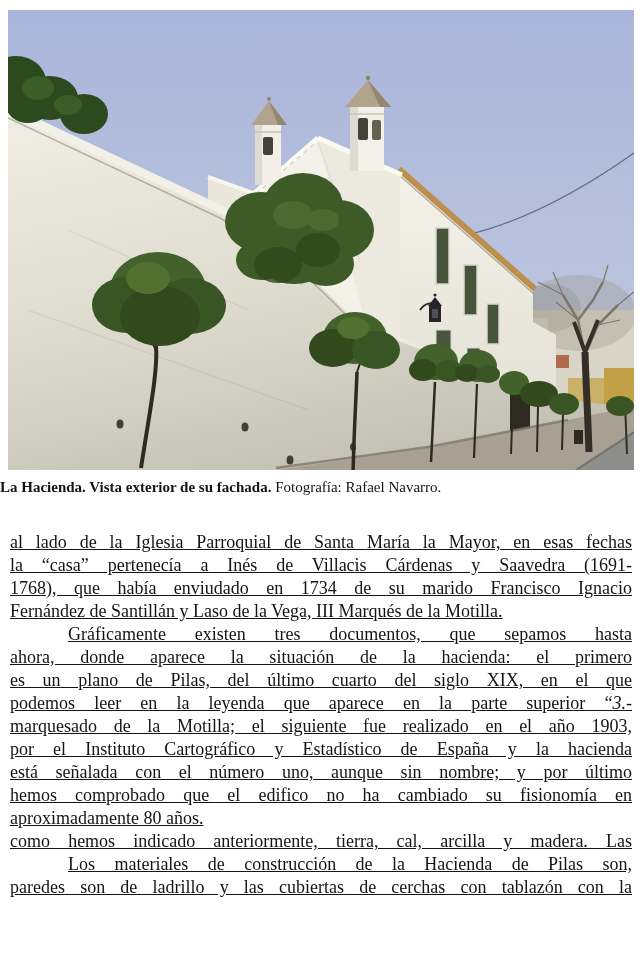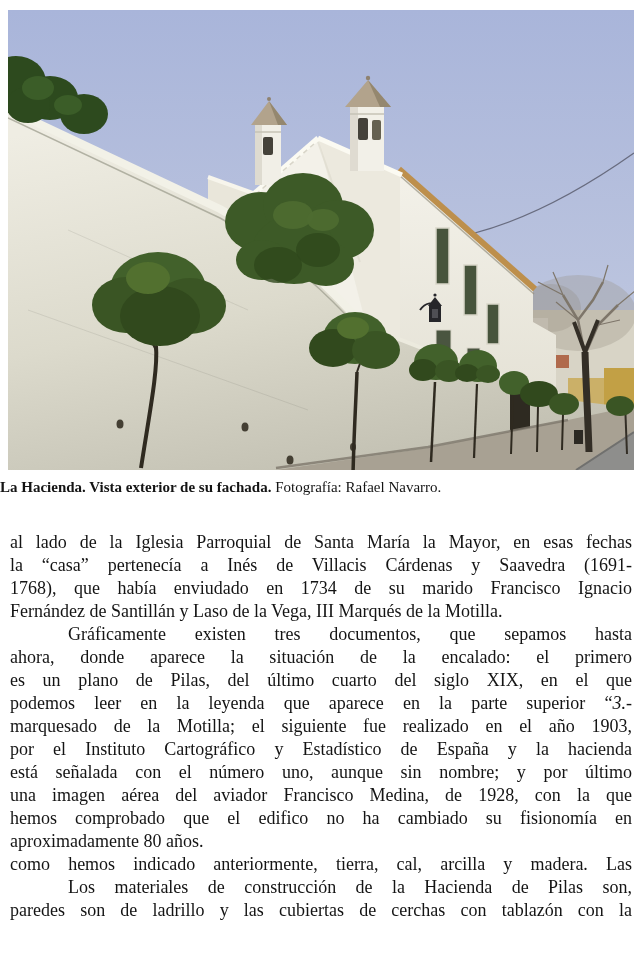--- a/index.html
+++ b/index.html
@@ -5,21 +5,21 @@
   html,body{margin:0;padding:0;}
   body{
     width:642px;height:980px;background:#ffffff;position:relative;
     font-family:"Liberation Serif", serif;color:#141414;overflow:hidden;
   }
   .photo{position:absolute;left:8px;top:10px;width:626px;height:460px;margin:0;}
   .photo svg{display:block;width:626px;height:460px;}
   .caption{position:absolute;left:0;top:477px;width:642px;
     font-size:15px;line-height:20px;}
   .cap-bold{font-weight:bold;}
-  .article{position:absolute;left:10px;top:531px;width:622px;font-size:18px;line-height:23px;}
+  .article{position:absolute;left:10px;top:531px;width:622px;font-size:18px;line-height:23px;text-decoration:underline;}
   .line{text-align:justify;text-align-last:justify;white-space:nowrap;}
   .line.last{text-align-last:left;}
   .line.indent{text-indent:58px;}
   .it{font-style:italic;}
 </style>
 </head>
 <body>
 
 <figure class="photo">
   <svg viewBox="0 0 626 460" xmlns="http://www.w3.org/2000/svg">
@@ -208,25 +208,24 @@
   <span class="cap-bold">La Hacienda. Vista exterior de su fachada.</span>
   <span>Fotografía: Rafael Navarro.</span>
 </div>
 
 <div class="article">
     <div class="line"><span>al lado de la Iglesia Parroquial de Santa María la Mayor, en esas fechas</span></div>
     <div class="line"><span>la “casa” pertenecía a Inés de Villacis Cárdenas y Saavedra (1691-</span></div>
     <div class="line"><span>1768), que había enviudado en 1734 de su marido Francisco Ignacio</span></div>
     <div class="line last"><span>Fernández de Santillán y Laso de la Vega, III Marqués de la Motilla.</span></div>
     <div class="line indent"><span>Gráficamente existen tres documentos, que sepamos hasta</span></div>
-    <div class="line"><span>ahora, donde aparece la situación de la encalado: el primero</span></div>
+    <div class="line"><span>ahora, donde aparece la situación de la hacienda: el primero</span></div>
     <div class="line"><span>es un plano de Pilas, del último cuarto del siglo XIX, en el que</span></div>
     <div class="line"><span>podemos leer en la leyenda que aparece en la parte superior “</span><span class="it">3.-</span></div>
     <div class="line"><span>marquesado de la Motilla; el siguiente fue realizado en el año 1903,</span></div>
     <div class="line"><span>por el Instituto Cartográfico y Estadístico de España y la hacienda</span></div>
     <div class="line"><span>está señalada con el número uno, aunque sin nombre; y por último</span></div>
-    <div class="line"><span>una imagen aérea del aviador Francisco Medina, de 1928, con la que</span></div>
     <div class="line"><span>hemos comprobado que el edifico no ha cambiado su fisionomía en</span></div>
     <div class="line last"><span>aproximadamente 80 años.</span></div>
     <div class="line"><span>como hemos indicado anteriormente, tierra, cal, arcilla y madera. Las</span></div>
     <div class="line indent"><span>Los materiales de construcción de la Hacienda de Pilas son,</span></div>
     <div class="line"><span>paredes son de ladrillo y las cubiertas de cerchas con tablazón con la</span></div>
   </div>
 
 </body></html>

